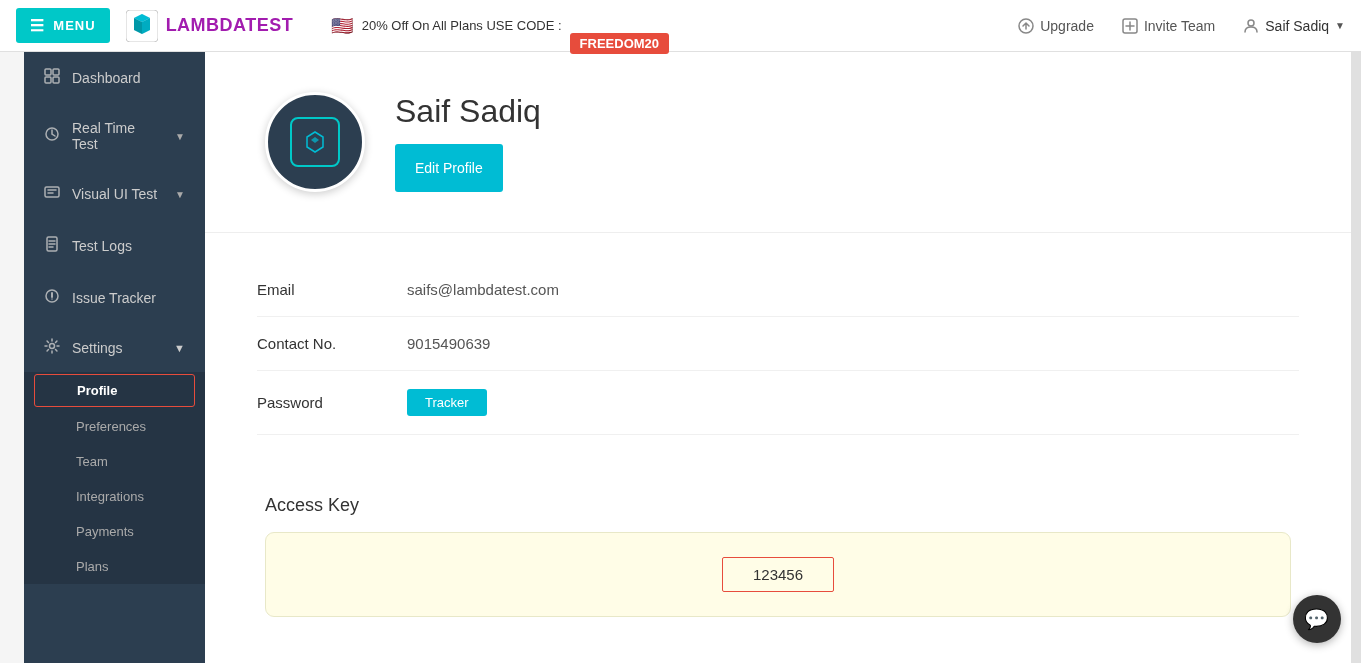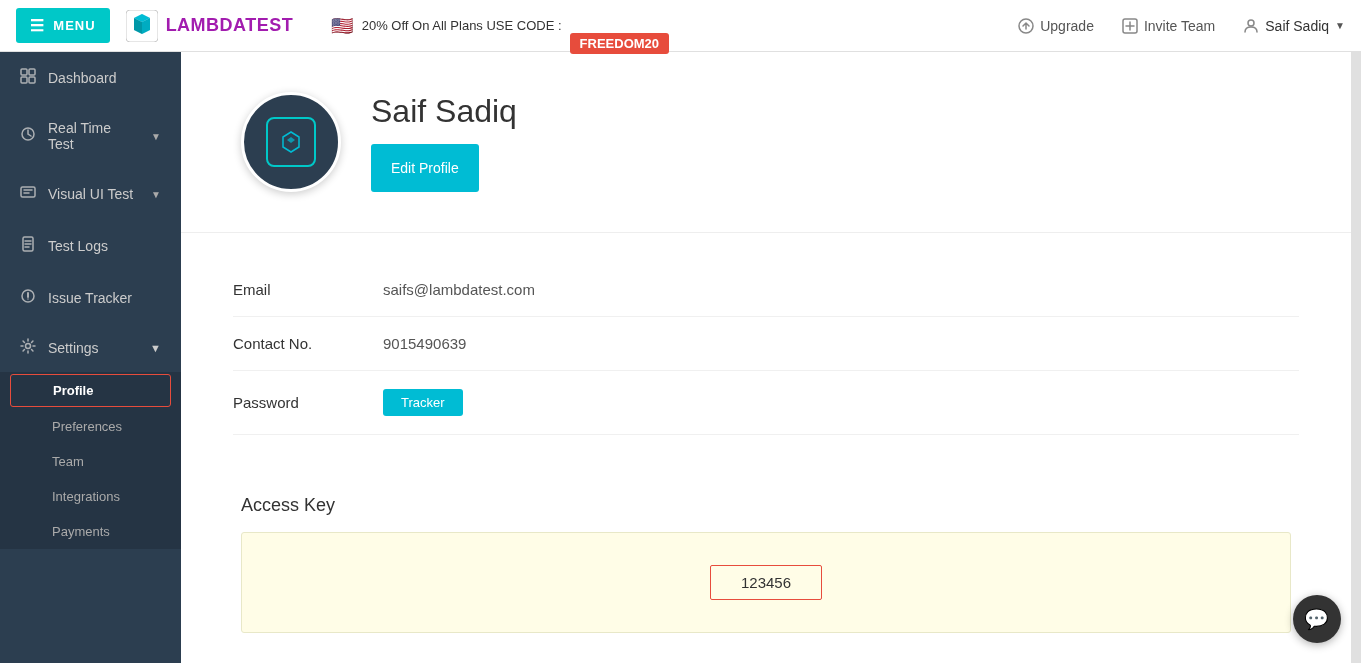--- a/index.html
+++ b/index.html
@@ -80,20 +80,21 @@
     }
     .header-action-item svg { color: #888; }
     .user-name { font-size: 14px; color: #333; }
     .dropdown-arrow { font-size: 10px; color: #555; }
 
     
     .app-body {
       display: flex;
       flex: 1;
       overflow: hidden;
+      margin-left: 24px;
     }
 
     
     .sidebar {
       width: 181px;
       background: #2c3e50;
       display: flex;
       flex-direction: column;
       flex-shrink: 0;
       overflow-y: auto;
@@ -233,22 +234,22 @@
       padding: 30px 60px;
     }
     .access-key-title {
       font-size: 18px;
       color: #333;
       margin-bottom: 16px;
     }
     .access-key-box {
       background: #fffde7;
       border: 1px solid #e8e8c8;
-      border-radius: 3px;
-      padding: 32px;
+      border-radius: 9px;
+      padding: 24px;
       display: flex;
       align-items: center;
       justify-content: center;
       min-height: 55px;
     }
     .access-key-value {
       border: 1px solid #e74c3c;
       padding: 8px 30px;
       font-size: 15px;
       color: #333;
@@ -408,20 +409,23 @@
       </div>
       <div class="sidebar-subitem">
         <span>Team</span>
       </div>
       <div class="sidebar-subitem">
         <span>Integrations</span>
       </div>
       <div class="sidebar-subitem">
         <span>Payments</span>
       </div>
+      <div class="sidebar-subitem">
+        <span>Plans</span>
+      </div>
     </div>
 
   </div>
 
   <div class="main-content">
 
     <div class="profile-header">
       <div class="avatar-circle">
         <div class="avatar-inner-icon">
           <svg width="28" height="28" viewBox="0 0 28 28" fill="none">

